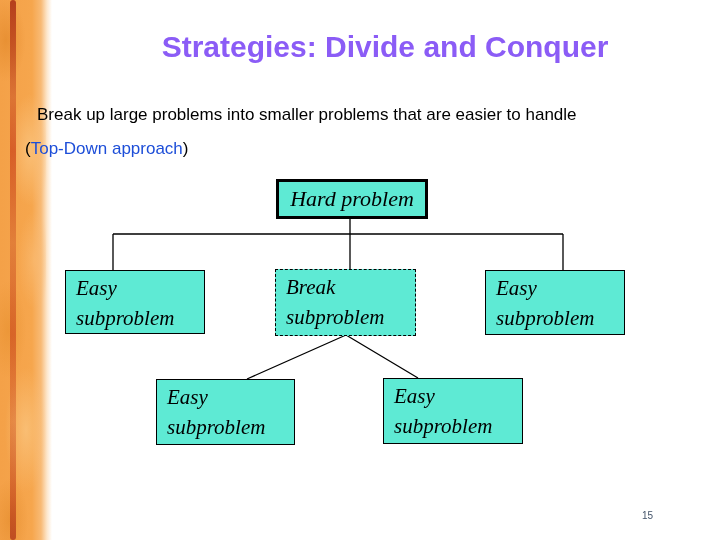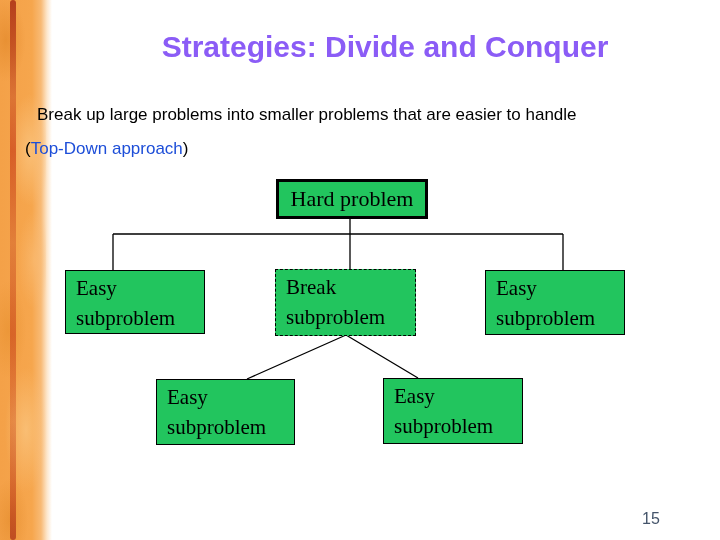--- a/index.html
+++ b/index.html
@@ -42,40 +42,41 @@
     font-size:17px; color:#000000; white-space:nowrap;margin-left:12px;
   }
   .body-line2 {
     position:absolute; left:25px; top:139px;
     font-size:17px; color:#000000; white-space:nowrap;
   }
   .paren { color:#000000; }
 
   
   .node {
-    position:absolute; box-sizing:border-box; background:#22c55e;
+    position:absolute; box-sizing:border-box; background:#5eead4;
     border:1px solid #000000; color:#000000;
     font-family:"Liberation Serif", serif; font-size:21px; line-height:30px;
     padding:2px 10px;
+    font-style:italic;
   }
   .node.root {
     left:276px; top:179px; width:152px; height:40px;
     border-width:3px; text-align:center; font-size:22px; line-height:33px; padding:0;
   }
   .node.mid-left   { left:65px;  top:270px; width:140px; height:64px; }
   .node.mid-center { left:275px; top:269px; width:141px; height:67px; border:1.5px dashed #000000; }
   .node.mid-right  { left:485px; top:270px; width:140px; height:65px; }
   .node.bot-left   { left:156px; top:379px; width:139px; height:66px; }
   .node.bot-right  { left:383px; top:378px; width:140px; height:66px; }
 
   .connectors { position:absolute; left:0; top:0; width:720px; height:540px; }
 
   .page-number {
     position:absolute; left:642px; top:510px;
-    font-size:16px; color:#44546a;text-align:center;
+    font-size:10px; color:#44546a;text-align:center;
   }
 </style>
 </head>
 <body>
 
 <div id="slide">
 
   <div class="stripe-base"></div>
   <div class="stripe-blotches"></div>
   <div class="stripe-red"></div>

